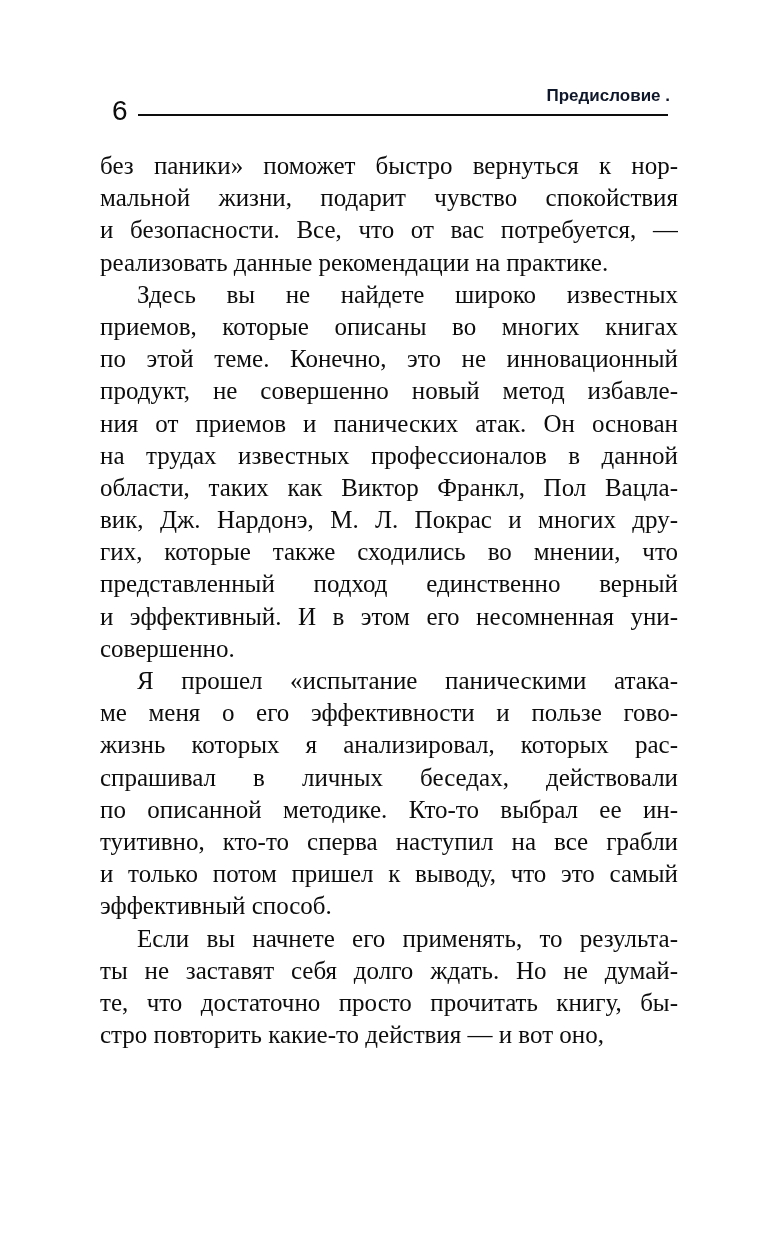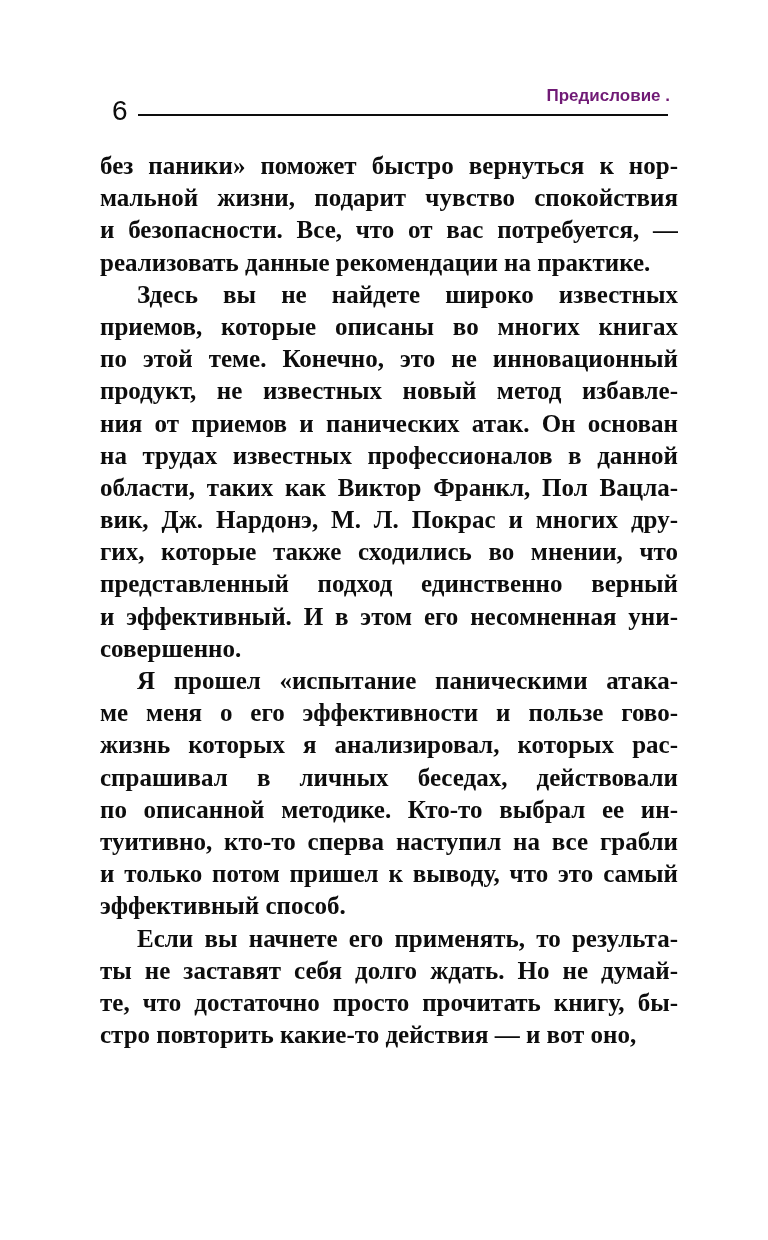--- a/index.html
+++ b/index.html
@@ -23,39 +23,39 @@
     color: #0d0d0d;
     letter-spacing: 0;
   }
   .running-title {
     position: absolute;
     right: 98px;
     top: 86px;
     font-family: "Liberation Sans", "DejaVu Sans", sans-serif;
     font-size: 17px;
     font-weight: 700;
-    color: #701a75;
+    color: #0f172a;
     white-space: pre;
   }
   .header-rule {
     position: absolute;
     left: 138px;
     top: 114px;
     width: 530px;
     height: 2px;
     background: #0d0d0d;
   }
   .body-text {
     position: absolute;
     left: 100px;
     top: 150px;
     width: 578px;
     font-size: 25px;
     line-height: 32.2px;
-    font-weight: 700;
+    font-weight: 400;
   }
   .paragraph { margin: 0; }
   .line {
     height: 32.2px;
     overflow: hidden;
     text-align: justify;
     text-align-last: justify;
     text-justify: inter-word;
     white-space: nowrap;
   }
@@ -82,21 +82,21 @@
       <div class="paragraph">
         <div class="line">без паники» поможет быстро вернуться к нор-</div>
         <div class="line">мальной жизни, подарит чувство спокойствия</div>
         <div class="line">и безопасности. Все, что от вас потребуется, —</div>
         <div class="line last">реализовать данные рекомендации на практике.</div>
       </div>
       <div class="paragraph">
         <div class="line first-indent">Здесь вы не найдете широко известных</div>
         <div class="line">приемов, которые описаны во многих книгах</div>
         <div class="line">по этой теме. Конечно, это не инновационный</div>
-        <div class="line">продукт, не известных новый метод избавле-</div>
+        <div class="line">продукт, не совершенно новый метод избавле-</div>
         <div class="line">ния от приемов и панических атак. Он основан</div>
         <div class="line">на трудах известных профессионалов в данной</div>
         <div class="line">области, таких как Виктор Франкл, Пол Вацла-</div>
         <div class="line">вик, Дж. Нардонэ, М. Л. Покрас и многих дру-</div>
         <div class="line">гих, которые также сходились во мнении, что</div>
         <div class="line">представленный подход единственно верный</div>
         <div class="line">и эффективный. И в этом его несомненная уни-</div>
         <div class="line last">совершенно.</div>
       </div>
       <div class="paragraph">

